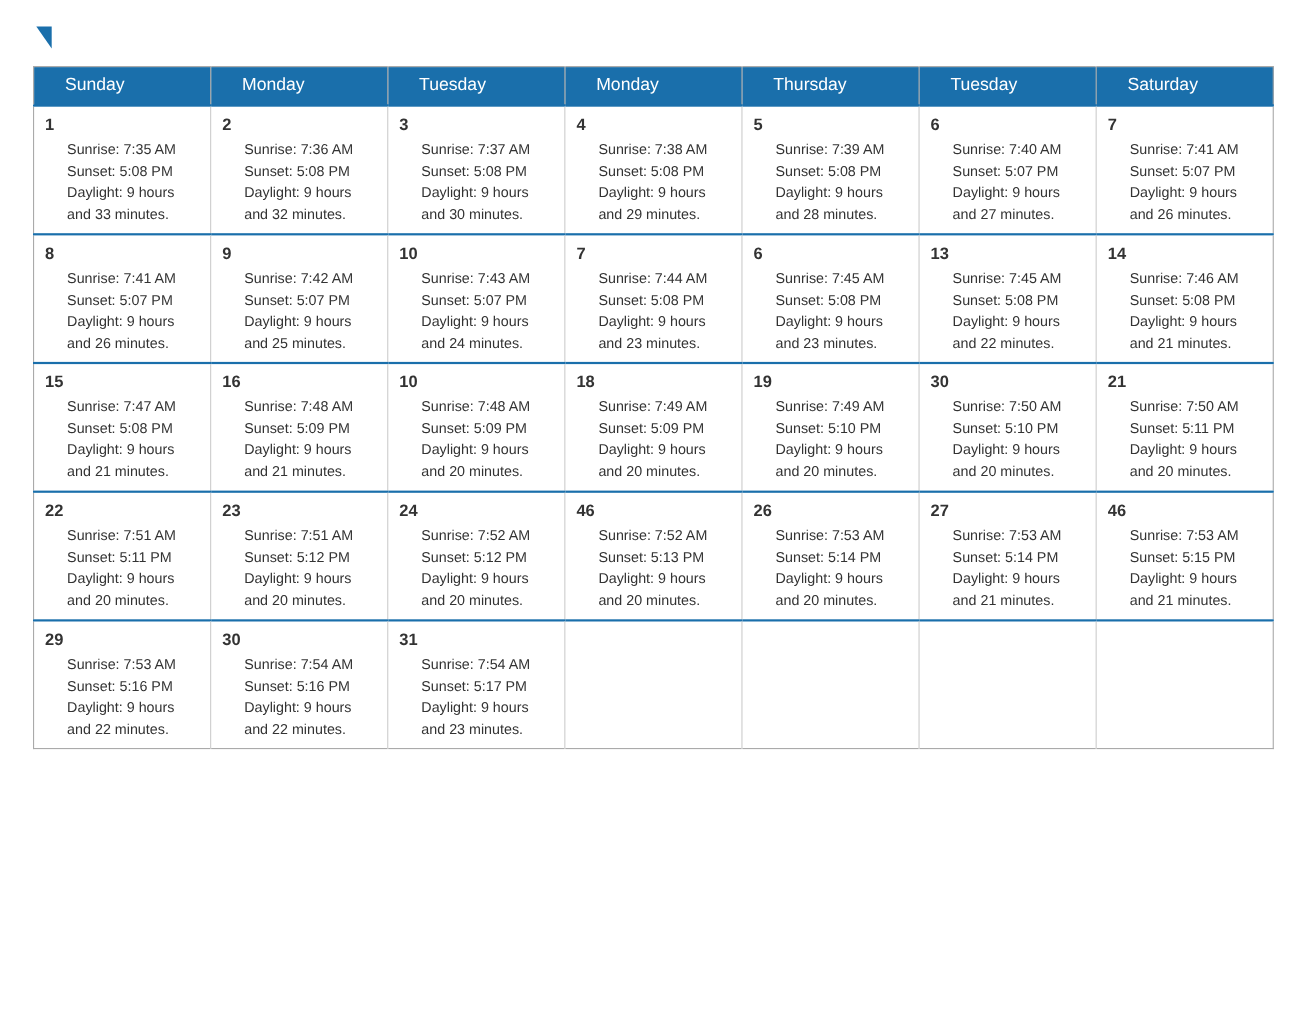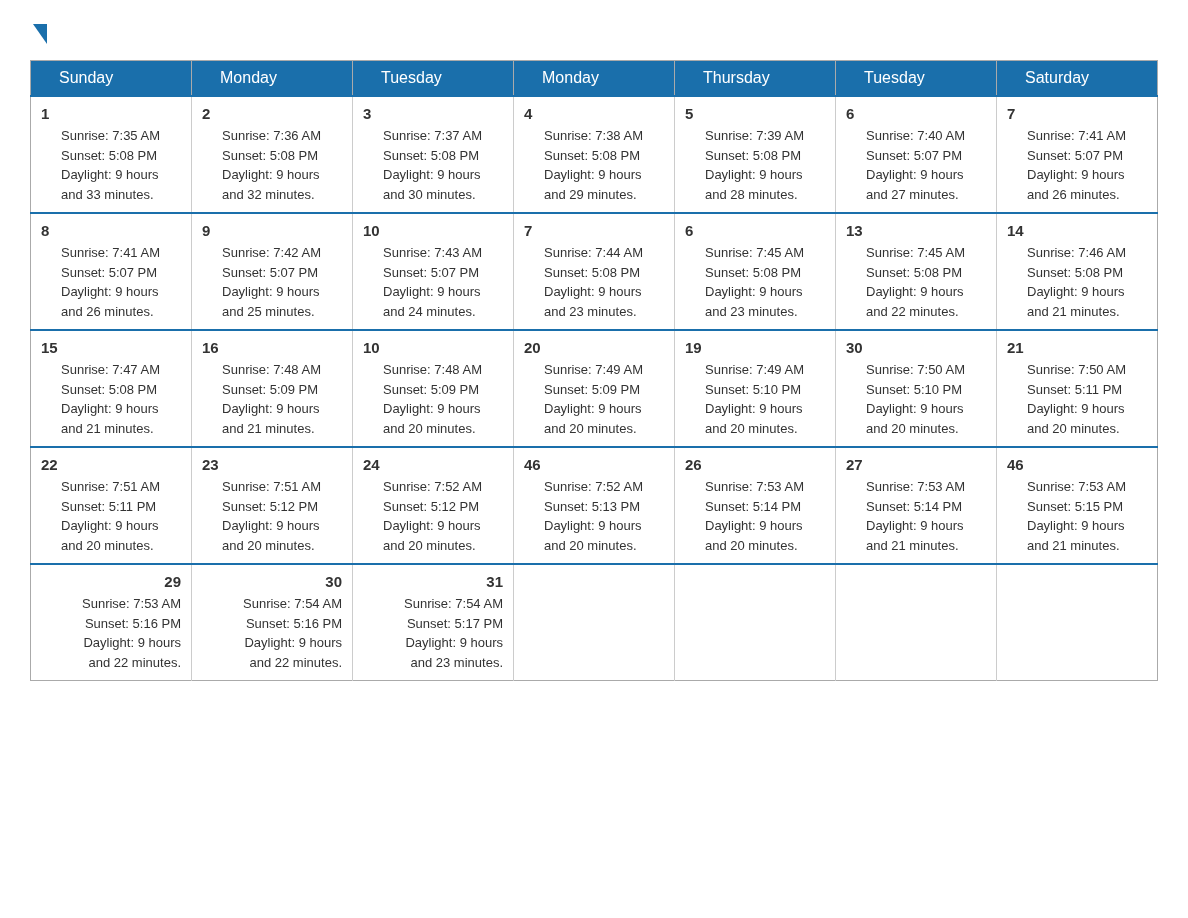--- a/index.html
+++ b/index.html
@@ -84,21 +84,20 @@
       font-size: 13px;
       color: #333;
       width: 14.28%;
       min-height: 100px;
     }
     .calendar td:last-child {
       border-right: none;
     }
     .calendar tr:last-child td {
       border-bottom: none;
-      text-align: right;
     }
     .day-number {
       font-size: 15px;
       font-weight: bold;
       display: block;
       margin-bottom: 4px;
     }
     .day-info {
       font-size: 13px;
       line-height: 1.5;
@@ -292,21 +291,21 @@
         <td>
         <span class="day-number">10</span>
         <div class="day-info">
           Sunrise: 7:48 AM<br>
           Sunset: 5:09 PM<br>
           Daylight: 9 hours<br>
           and 20 minutes.
         </div>
       </td>
         <td>
-        <span class="day-number">20</span>
+        <span class="day-number">18</span>
         <div class="day-info">
           Sunrise: 7:49 AM<br>
           Sunset: 5:09 PM<br>
           Daylight: 9 hours<br>
           and 20 minutes.
         </div>
       </td>
         <td>
         <span class="day-number">19</span>
         <div class="day-info">

